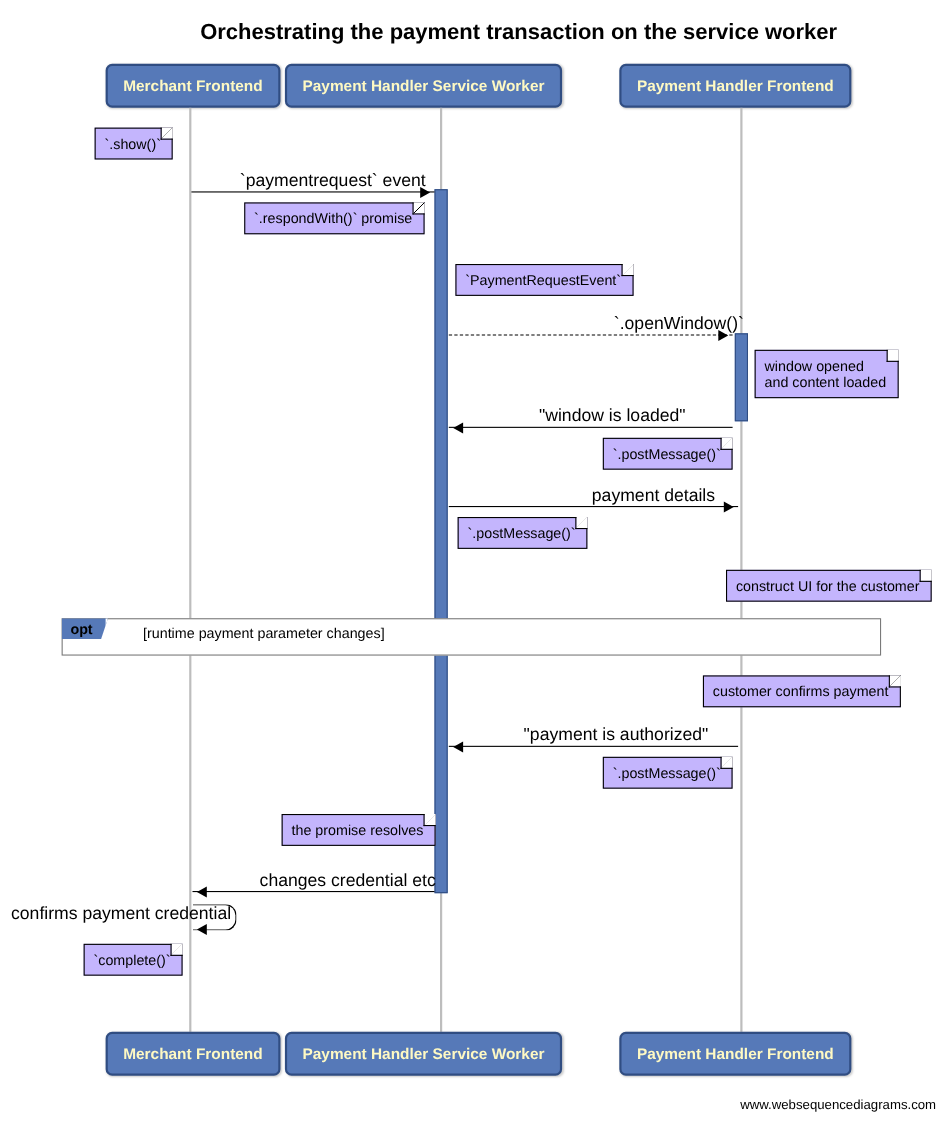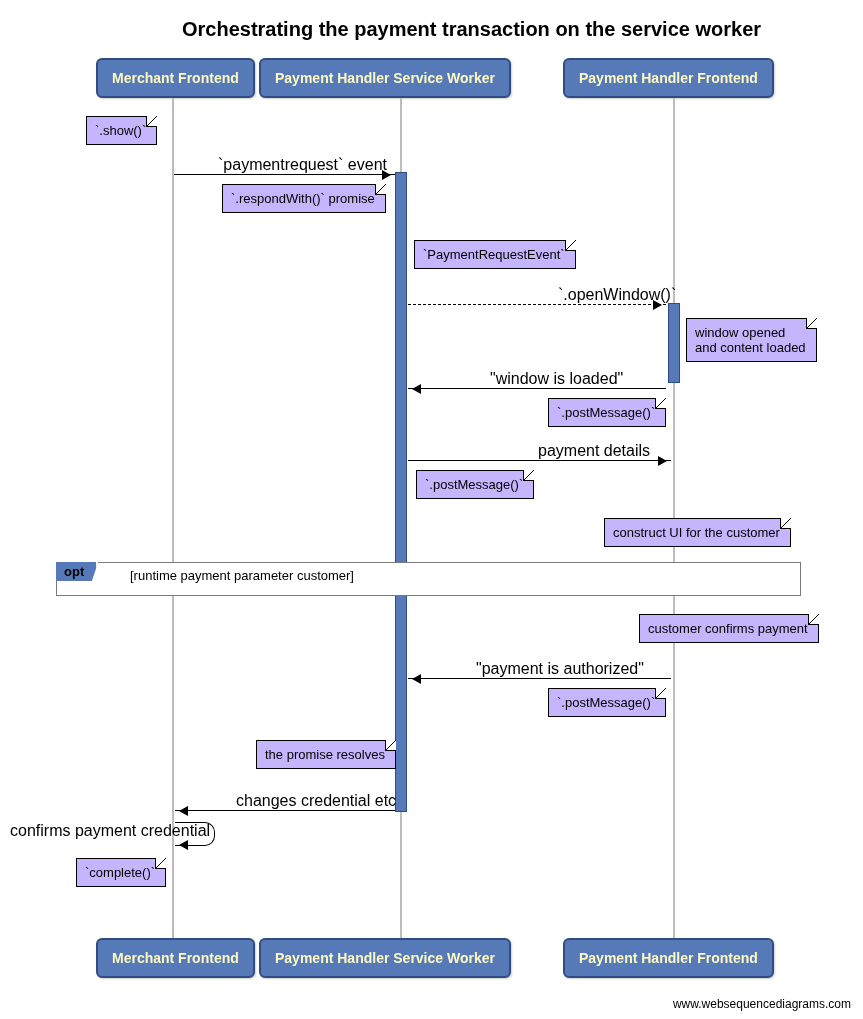--- a/index.html
+++ b/index.html
@@ -164,25 +164,25 @@
 <div class="arrow-label" style="left:490px; top:370px;">"window is loaded"</div>
 <div class="arrow left" style="left:408px; top:388px; width:258px;"></div>
 
 <div class="note" style="left:548px; top:398px;">`.postMessage()`</div>
 
 <div class="arrow-label" style="left:490px; top:442px;margin-left:48px;">payment details</div>
 <div class="arrow" style="left:408px; top:460px; width:263px;"></div>
 
 <div class="note" style="left:416px; top:470px;">`.postMessage()`</div>
 
-<div class="note" style="left:604px; top:518px;">construct UI for the customer</div>
+<div class="note" style="left:660px; top:518px;">construct UI for the customer</div>
 
 <div class="opt-frame" style="left:56px; top:562px; width:745px; height:34px;"></div>
 <div class="opt-label" style="left:56px; top:562px;">opt</div>
-<div class="opt-cond" style="left:130px; top:568px;">[runtime payment parameter customer]</div>
+<div class="opt-cond" style="left:130px; top:568px;">[runtime payment parameter changes]</div>
 
 <div class="note" style="left:639px; top:614px;">customer confirms payment</div>
 
 <div class="arrow-label" style="left:476px; top:660px;">"payment is authorized"</div>
 <div class="arrow left" style="left:408px; top:678px; width:263px;"></div>
 
 <div class="note" style="left:548px; top:688px;">`.postMessage()`</div>
 
 <div class="note" style="left:256px; top:740px;">the promise resolves</div>
 

